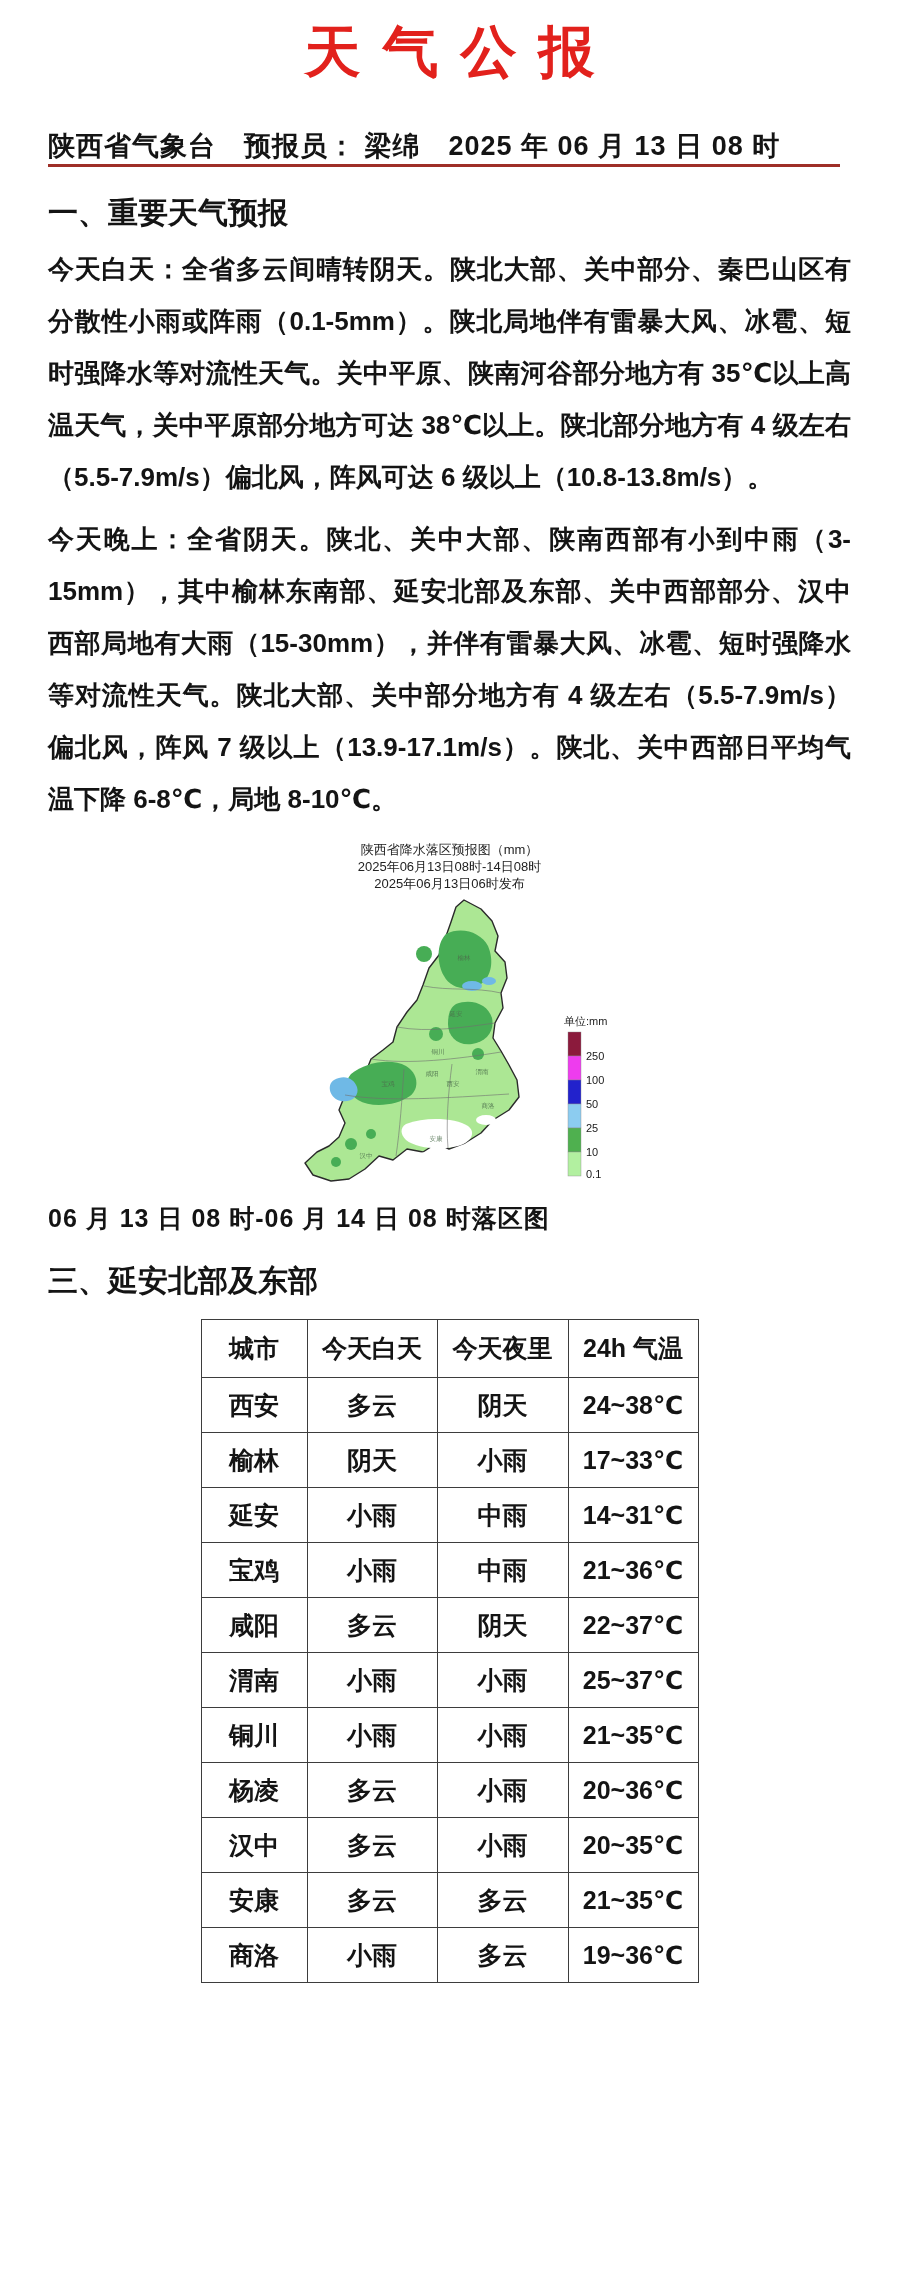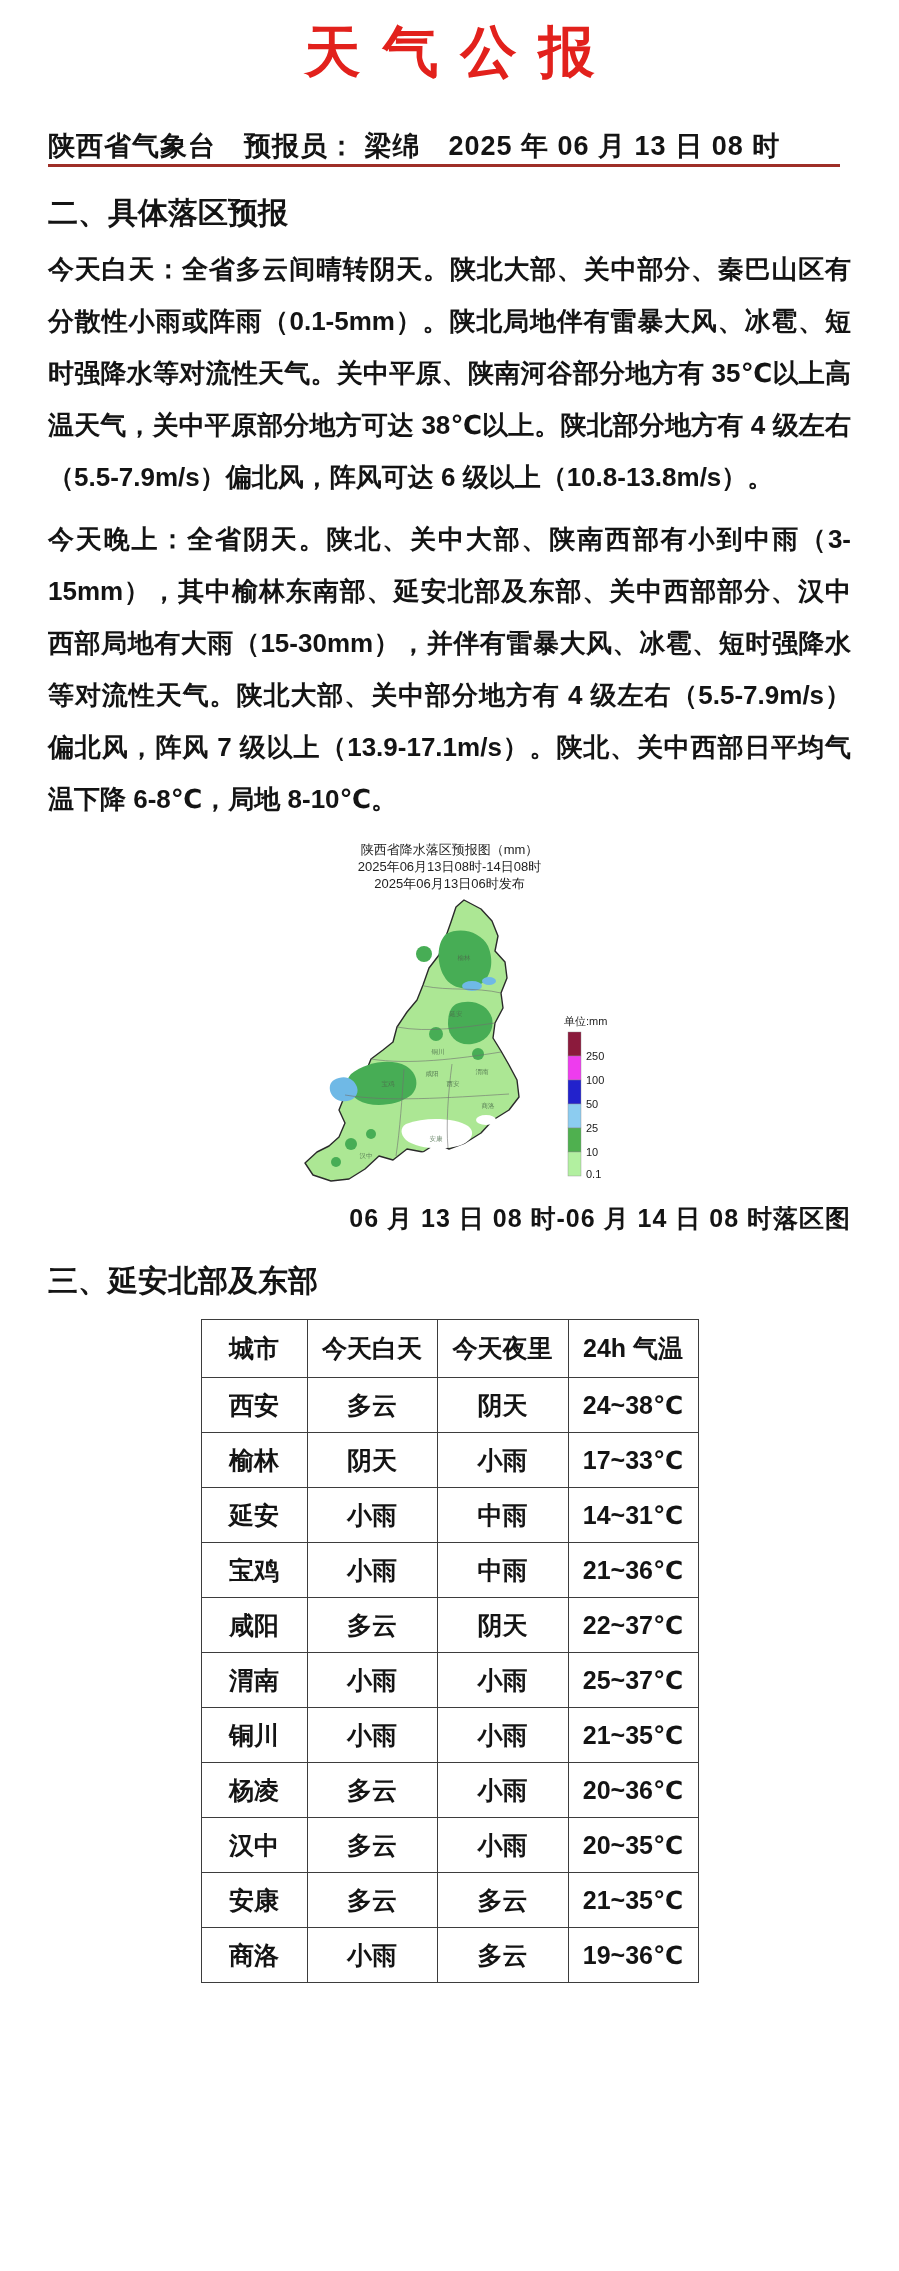--- a/index.html
+++ b/index.html
@@ -26,21 +26,21 @@
     text-align:justify;
   }
   p.indent{text-indent:2em;}
 
   .map-figure{margin:16px 0 0 0;}
   .map-titles{text-align:center;color:#222;}
   .map-title-line{font-size:13px;line-height:17px;}
   .map-svg{display:block;margin:2px auto 0;position:relative;left:26px;}
 
   .map-caption{
-    text-align:right;font-size:25px;font-weight:700;margin-top:16px;letter-spacing:1px;
+    text-align:left;font-size:25px;font-weight:700;margin-top:16px;letter-spacing:1px;
   }
 
   table.cities{
     border-collapse:collapse;margin:18px auto 8px;table-layout:fixed;
   }
   table.cities th,table.cities td{
     border:1.6px solid #3d3d3d;text-align:center;vertical-align:middle;
     font-size:25px;font-weight:600;padding:0;
   }
   table.cities th{height:57px;font-weight:600;}
@@ -52,22 +52,22 @@
 </style>
 </head>
 <body>
 
 <div class="page">
 
   <h1 class="doc-title">天气公报</h1>
 
   <div class="issuer">陕西省气象台　预报员：  梁绵　2025 年 06 月 13 日 08 时</div>
 
-
-  <h2 class="sec">二、具体落区预报</h2>
+  <h2 class="sec">一、重要天气预报</h2>
+
   <p class="body">今天白天：全省多云间晴转阴天。陕北大部、关中部分、秦巴山区有分散性小雨或阵雨（0.1-5mm）。陕北局地伴有雷暴大风、冰雹、短时强降水等对流性天气。关中平原、陕南河谷部分地方有 35℃以上高温天气，关中平原部分地方可达 38℃以上。陕北部分地方有 4 级左右（5.5-7.9m/s）偏北风，阵风可达 6 级以上（10.8-13.8m/s）。</p>
   <p class="body">今天晚上：全省阴天。陕北、关中大部、陕南西部有小到中雨（3-15mm），其中榆林东南部、延安北部及东部、关中西部部分、汉中西部局地有大雨（15-30mm），并伴有雷暴大风、冰雹、短时强降水等对流性天气。陕北大部、关中部分地方有 4 级左右（5.5-7.9m/s）偏北风，阵风 7 级以上（13.9-17.1m/s）。陕北、关中西部日平均气温下降 6-8℃，局地 8-10℃。</p>
 
   <figure class="map-figure" style="margin-left:0;margin-right:0;">
     <div class="map-titles">
       <div class="map-title-line">陕西省降水落区预报图（mm）</div>
       <div class="map-title-line">2025年06月13日08时-14日08时</div>
       <div class="map-title-line">2025年06月13日06时发布</div>
     </div>
 

